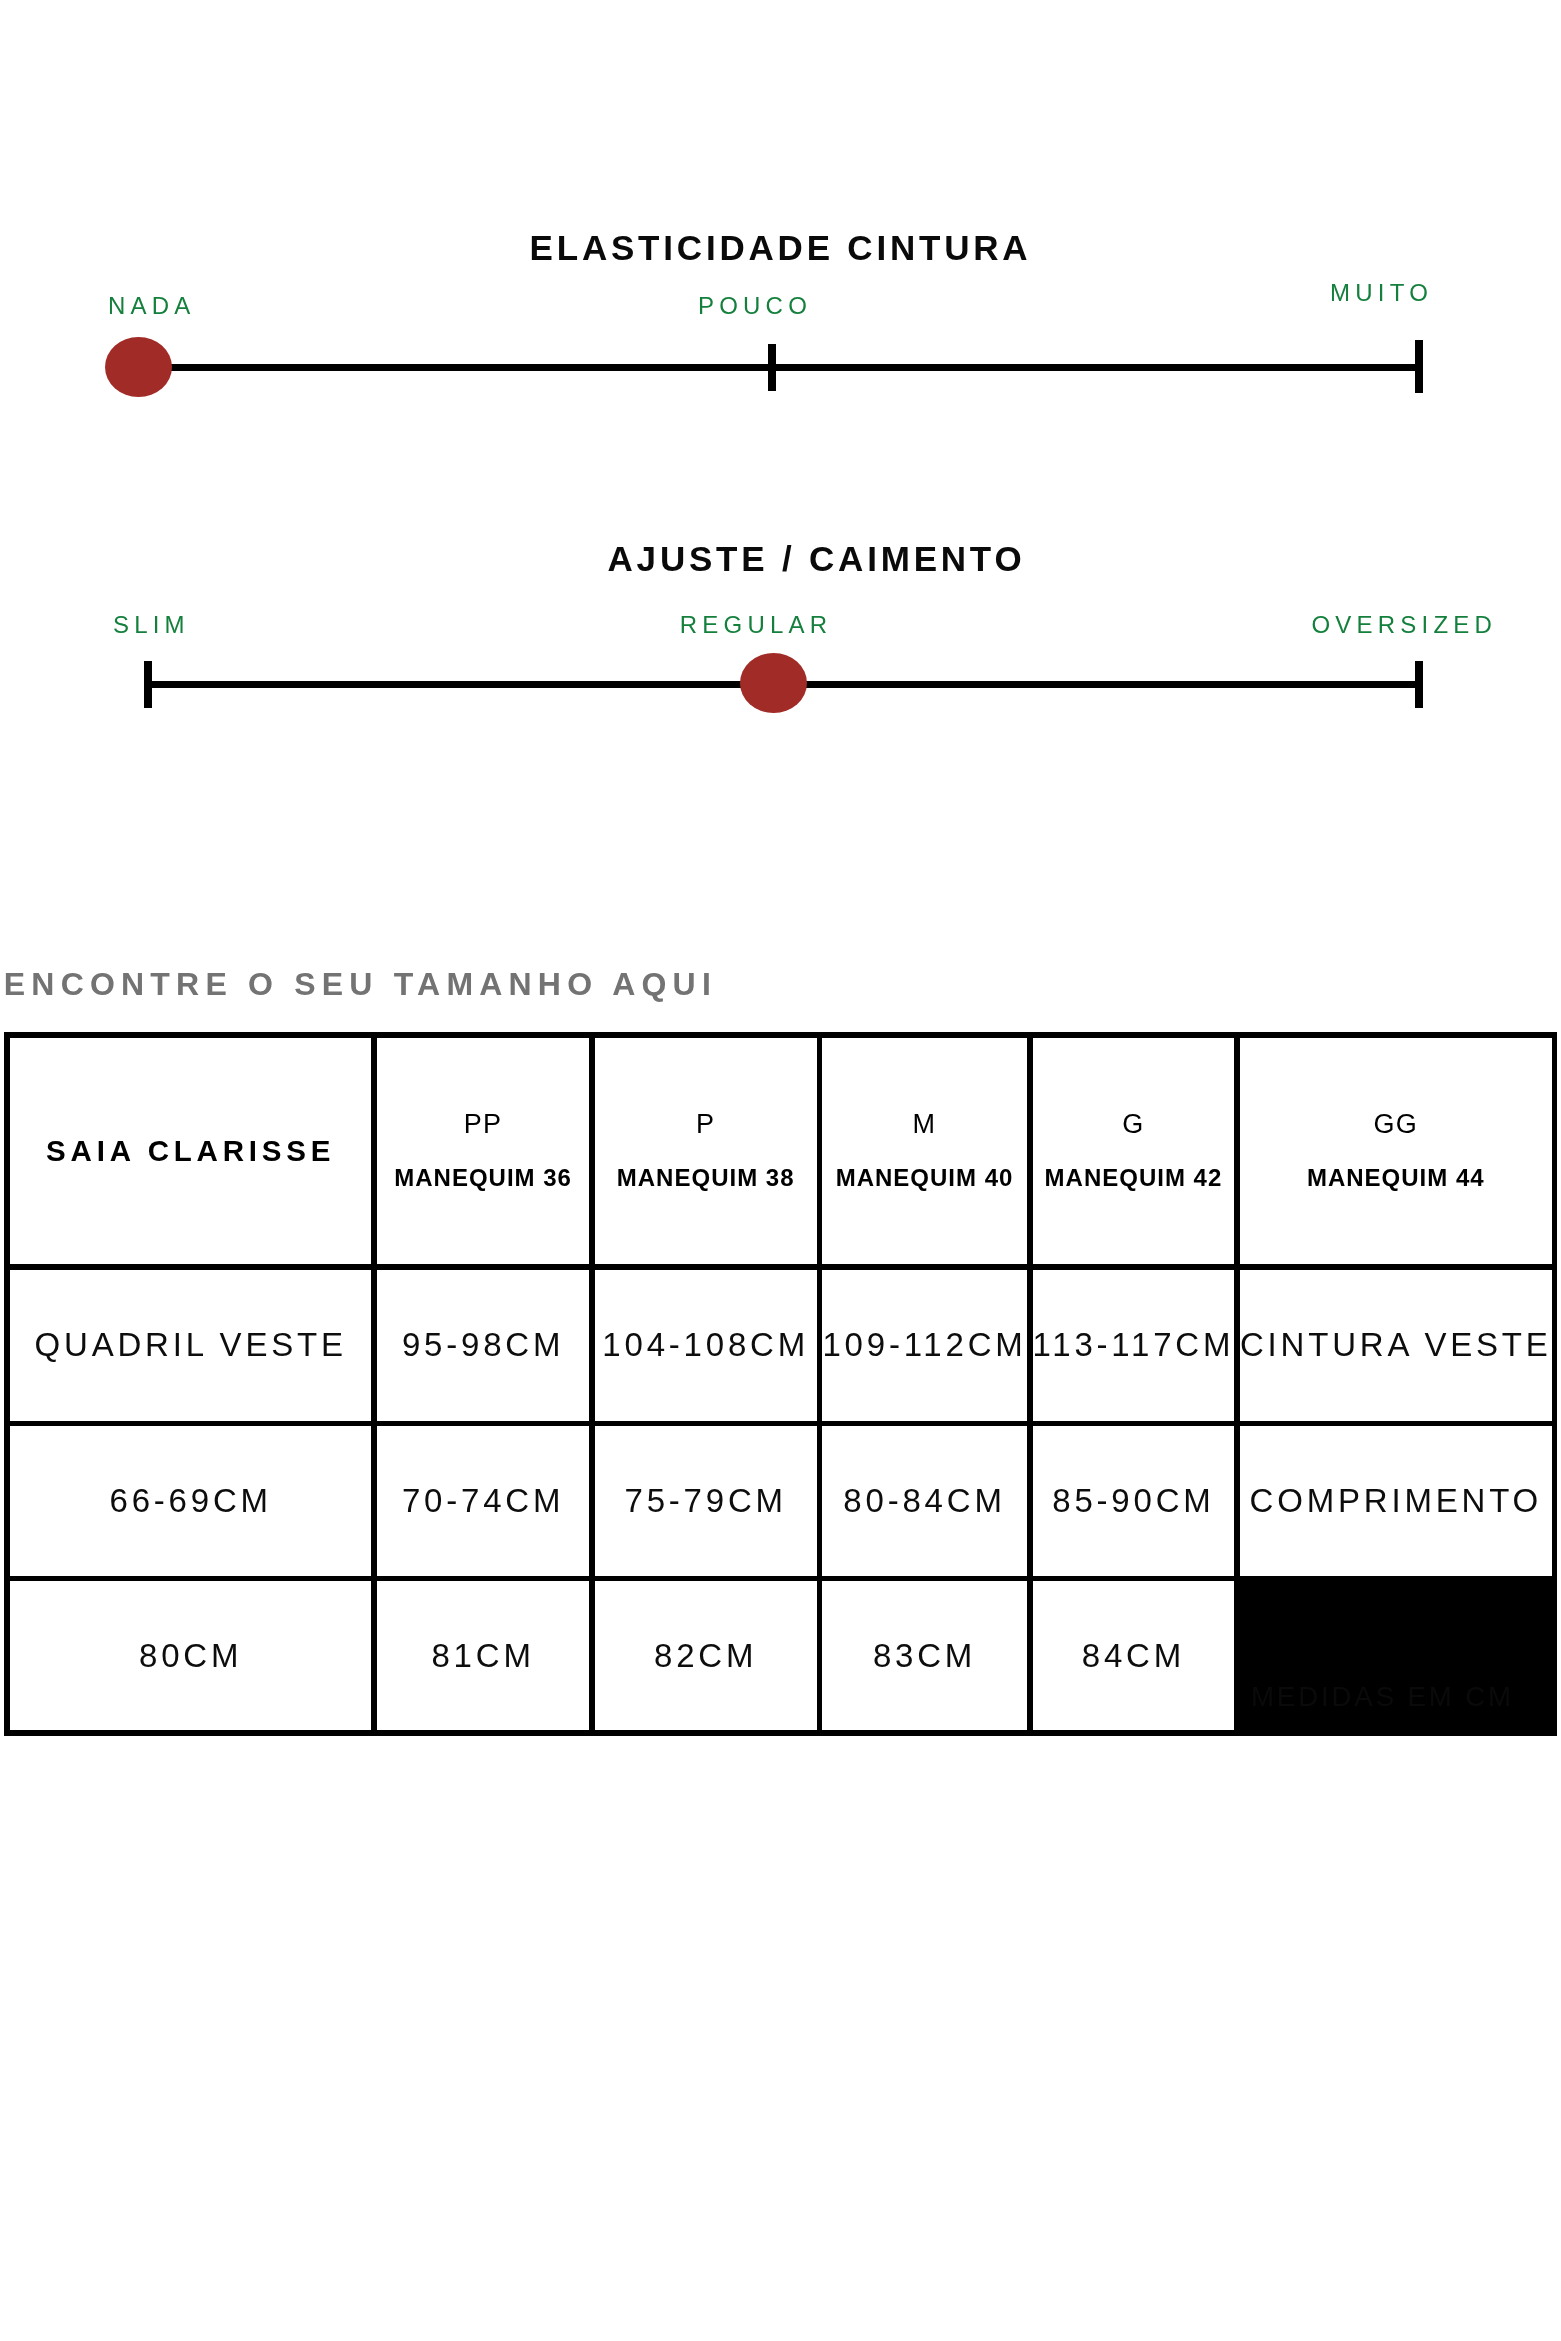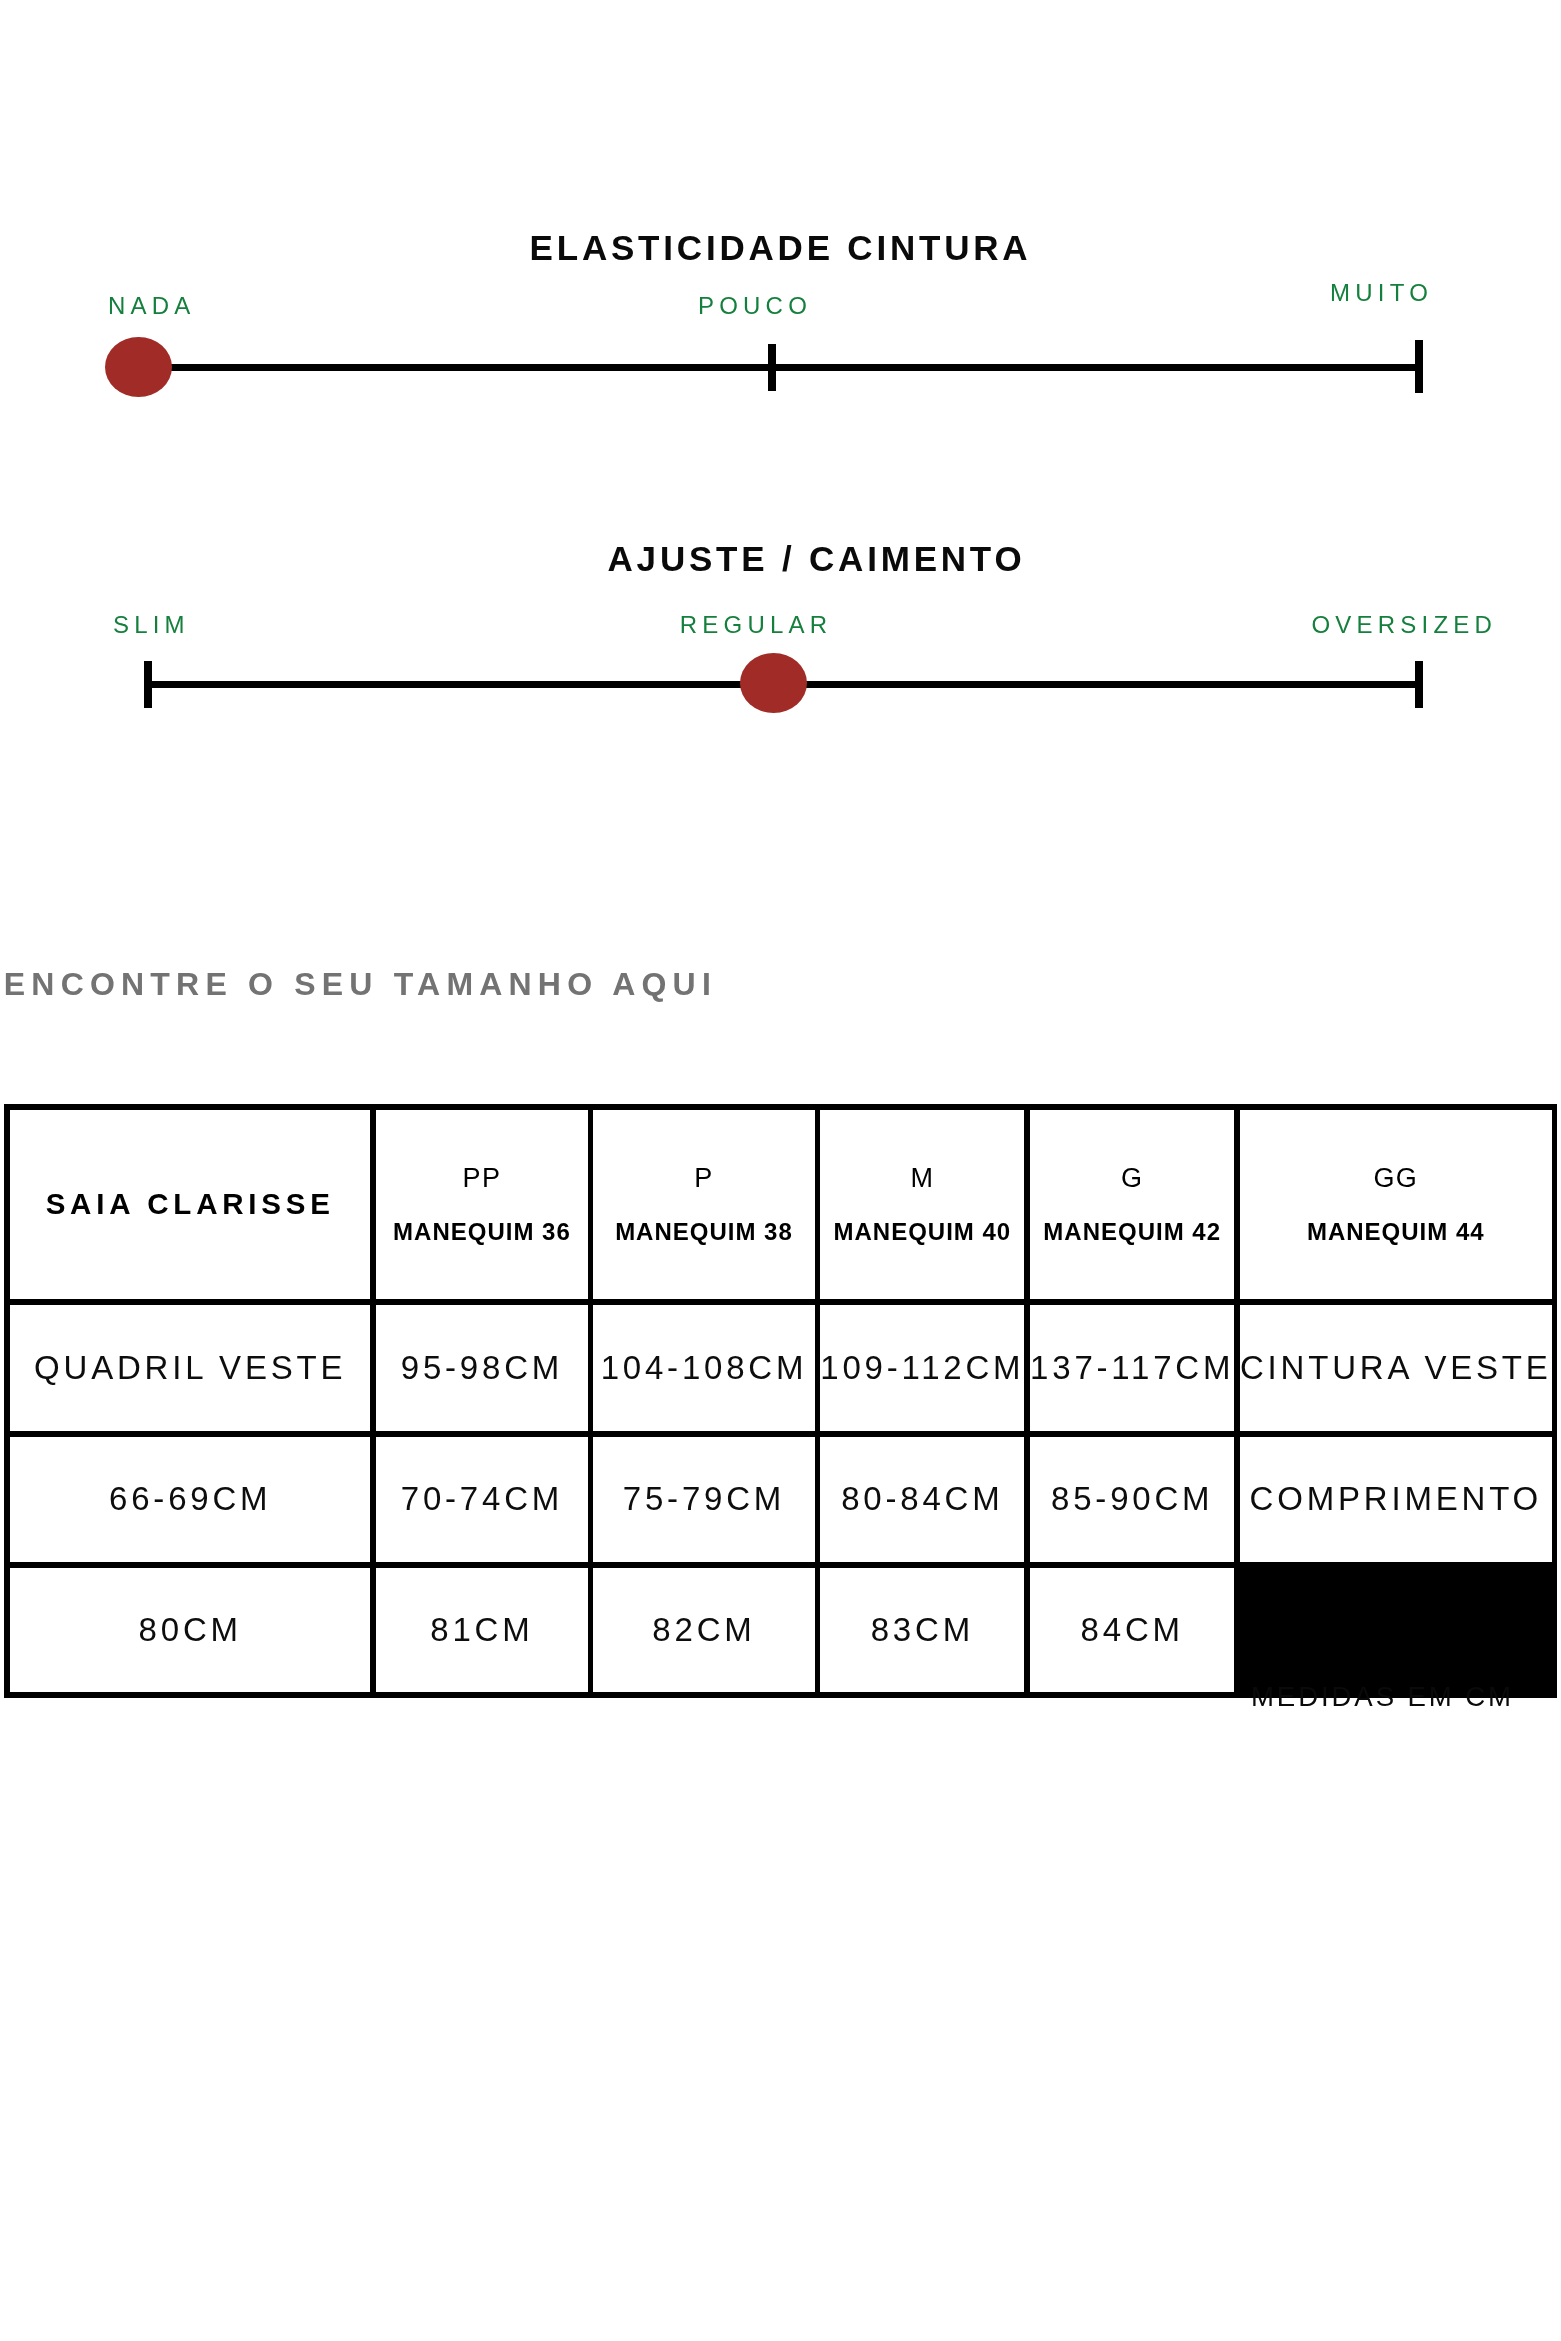--- a/index.html
+++ b/index.html
@@ -53,23 +53,23 @@
     top:939px;
     font-size:32px;
     font-weight:700;
     letter-spacing:6.2px;
     color:#737373;
     white-space:nowrap;
   }
   .size-table{
     position:absolute;
     left:4.3px;
-    top:1104px;
+    top:1032px;
     width:1553px;
-    height:594px;
+    height:704px;
     background:#000;
     display:grid;
     grid-template-columns:828fr 486fr 508fr 469fr 421fr 471fr;
     grid-template-rows:398fr 266fr 263fr 262fr;
     gap:5.7px;
     padding:5.7px;
     box-sizing:border-box;
   }
   .cell{
     background:#fff;
@@ -170,21 +170,21 @@
     </div>
     <div class="cell cell-colhead">
       <span class="col-size">GG</span>
       <span class="col-mannequin">MANEQUIM 44</span>
     </div>
 
     <div class="cell cell-rowlabel">QUADRIL VESTE</div>
     <div class="cell cell-value">95-98CM</div>
     <div class="cell cell-value">104-108CM</div>
     <div class="cell cell-value">109-112CM</div>
-    <div class="cell cell-value">137-117CM</div>
+    <div class="cell cell-value">113-117CM</div>
 
     <div class="cell cell-rowlabel">CINTURA VESTE</div>
     <div class="cell cell-value">66-69CM</div>
     <div class="cell cell-value">70-74CM</div>
     <div class="cell cell-value">75-79CM</div>
     <div class="cell cell-value">80-84CM</div>
     <div class="cell cell-value">85-90CM</div>
 
     <div class="cell cell-rowlabel">COMPRIMENTO</div>
     <div class="cell cell-value">80CM</div>

